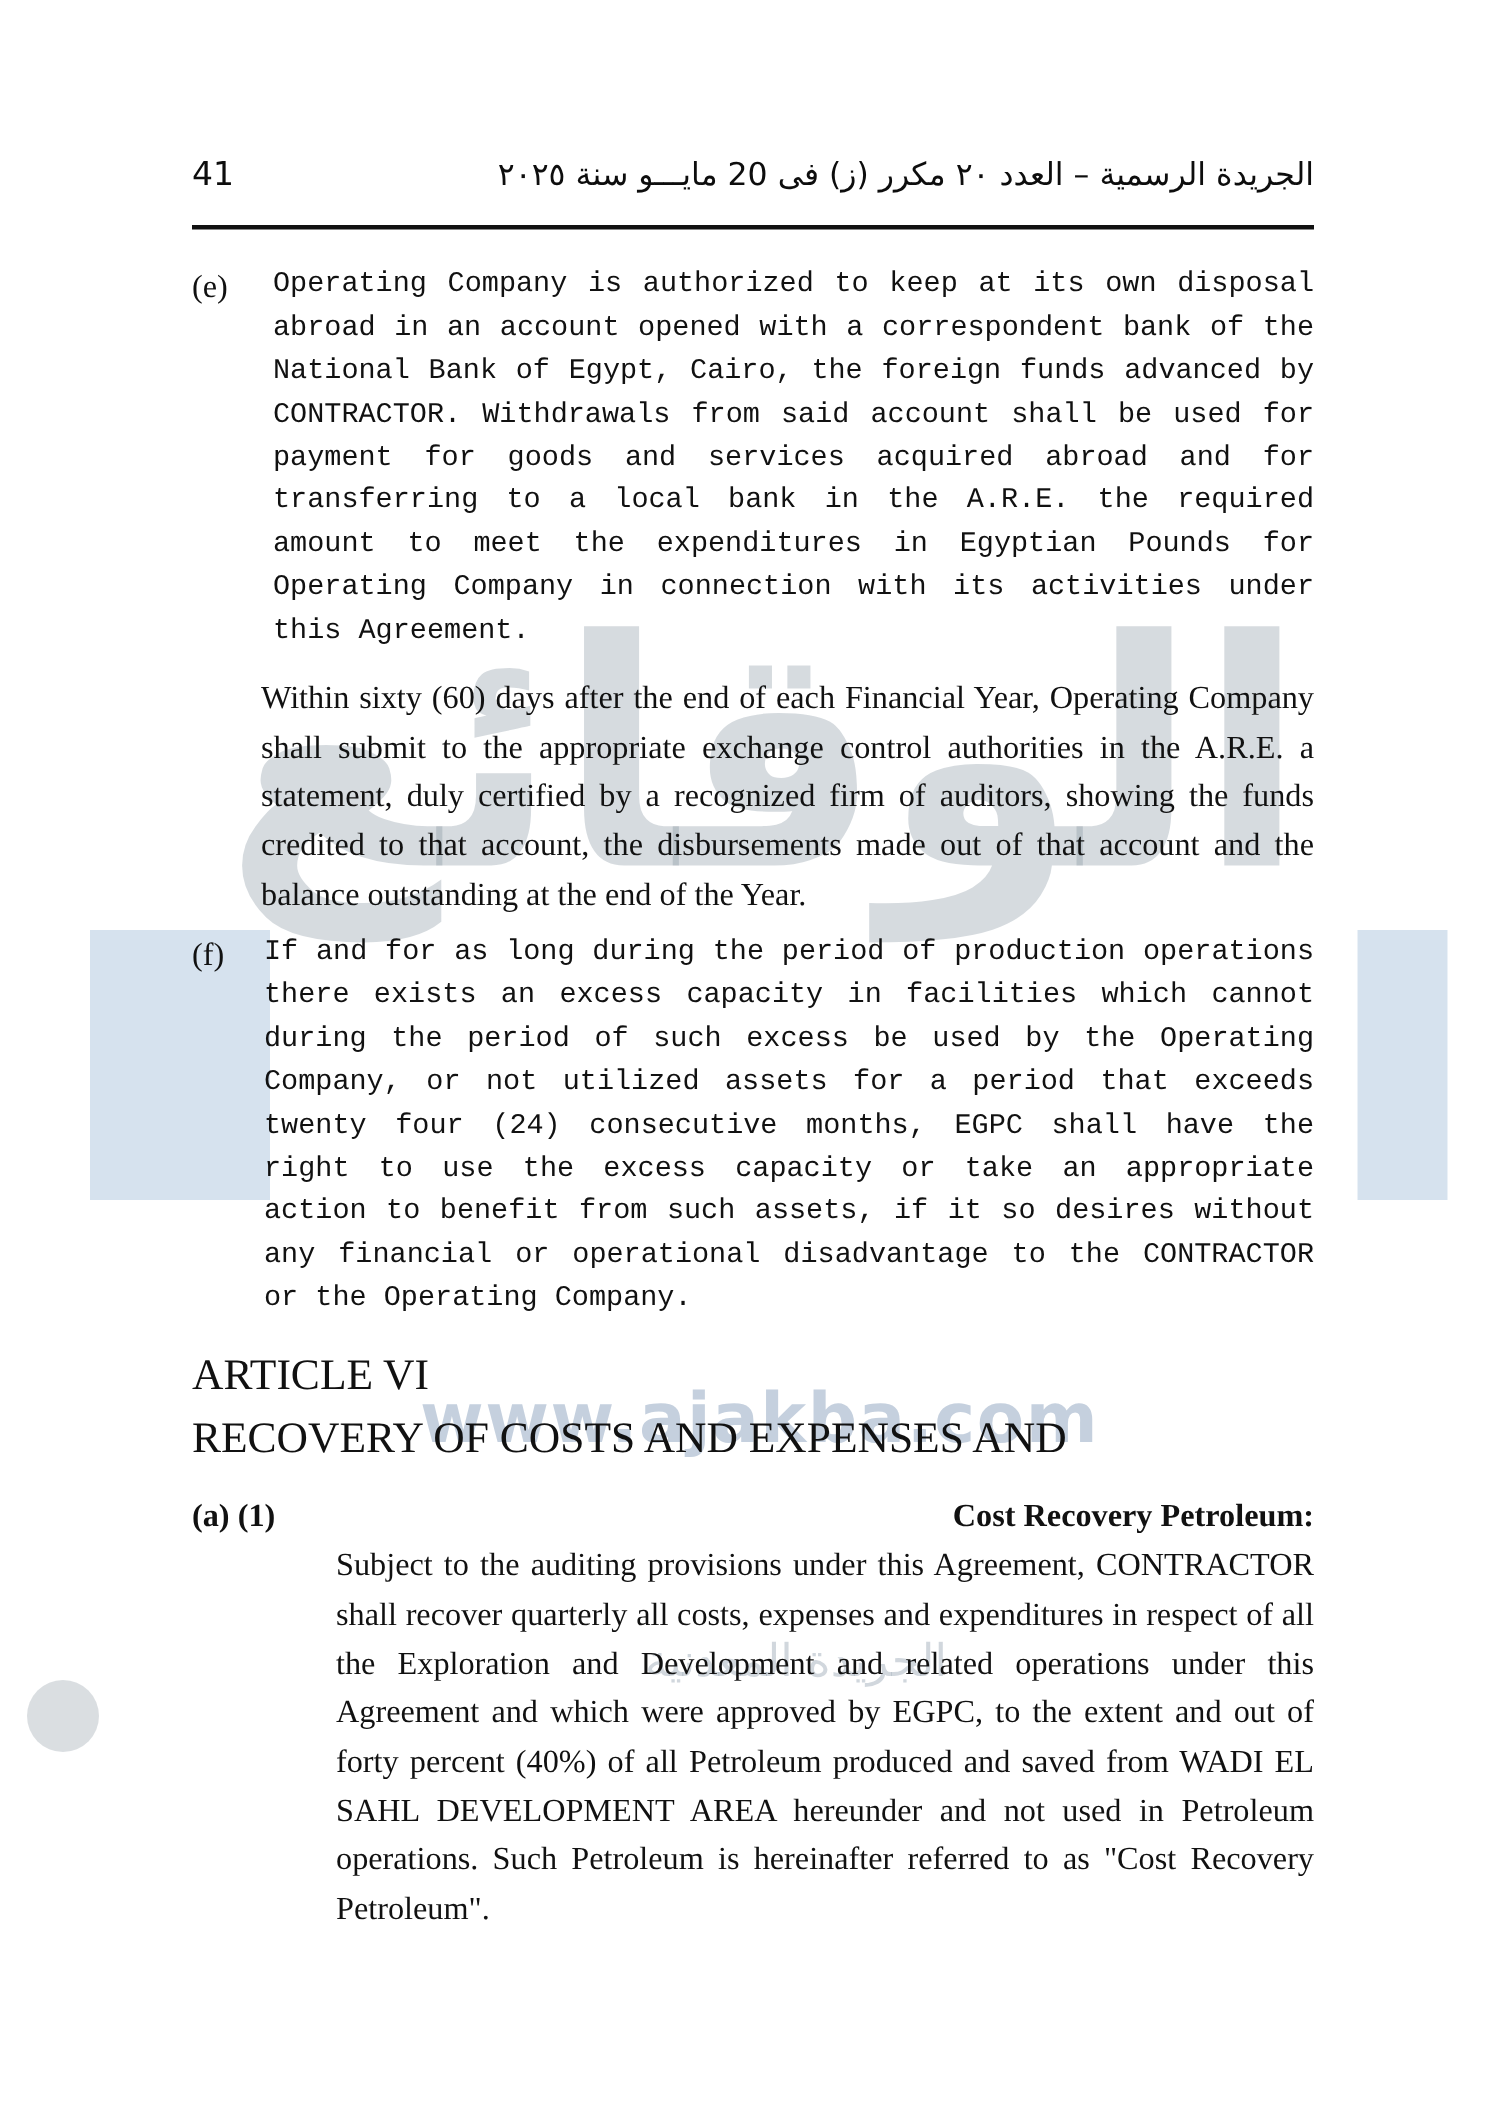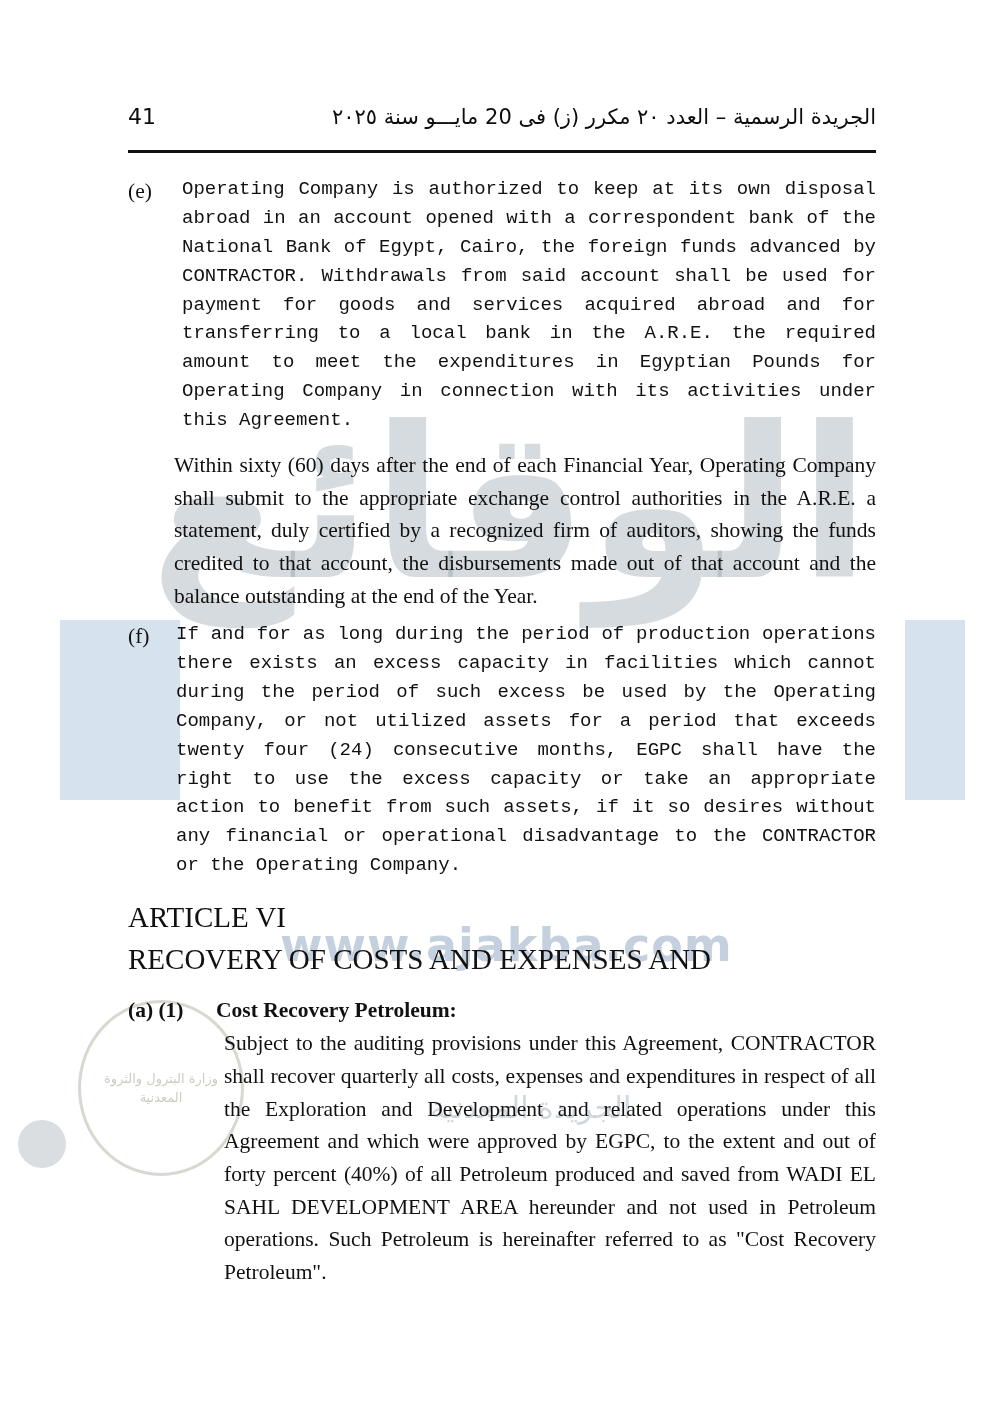--- a/index.html
+++ b/index.html
@@ -185,42 +185,41 @@
 
   .subhead {
     display: flex;
     align-items: flex-start;
     font-weight: bold;
     font-size: 21.5px;
     margin-top: 18px;
     margin-bottom: 4px;
   }
   .subhead .sh-marker { width: 88px; flex: 0 0 auto; }
-  .subhead .sh-label { flex: 1 1 auto; }
+  .subhead .sh-label { flex: 1 1 auto; text-align: right; }
 
   .deep-indent {
     margin-left: 96px;
     font-size: 21.5px;
     line-height: 1.52;
     text-align: justify;
     margin-top: 2px;
   }
 </style>
 </head>
 <body>
 
 <div class="page">
 
   <div class="watermark-layer">
     <div class="wm-blue-block"></div>
     <div class="wm-blue-block2"></div>
     <div class="wm-big-arabic">الوقائع</div>
     <div class="wm-url">www.ajakba.com</div>
     <div class="wm-arabic-small">الجريدة المعدنية</div>
-    <div class="wm-seal">وزارة البترول والثروة المعدنية</div>
     <div class="wm-corner-dot"></div>
   </div>
 
   <div class="content">
 
     <div class="header">
       <div class="header-title">الجريدة الرسمية – العدد ٢٠ مكرر (ز) فى 20 مايـــو سنة ٢٠٢٥</div>
       <div class="header-page">41</div>
     </div>
     <div class="header-rule"></div>

